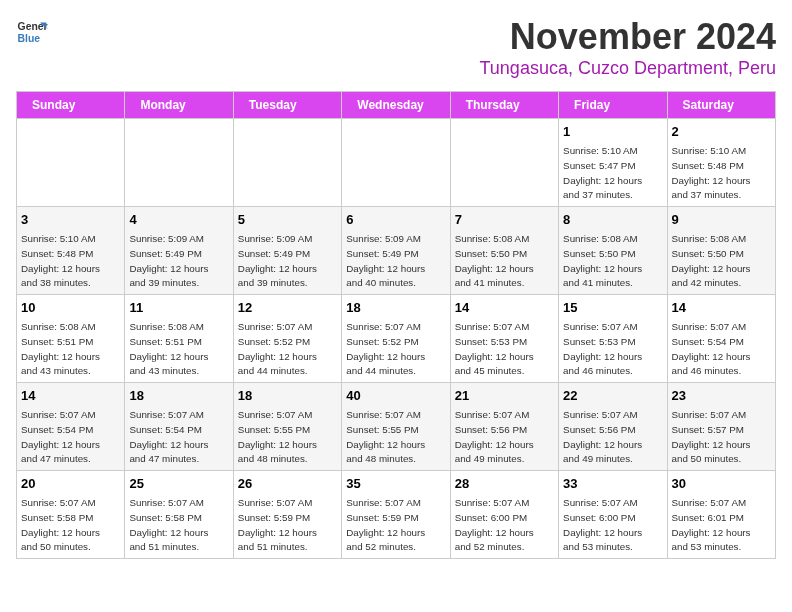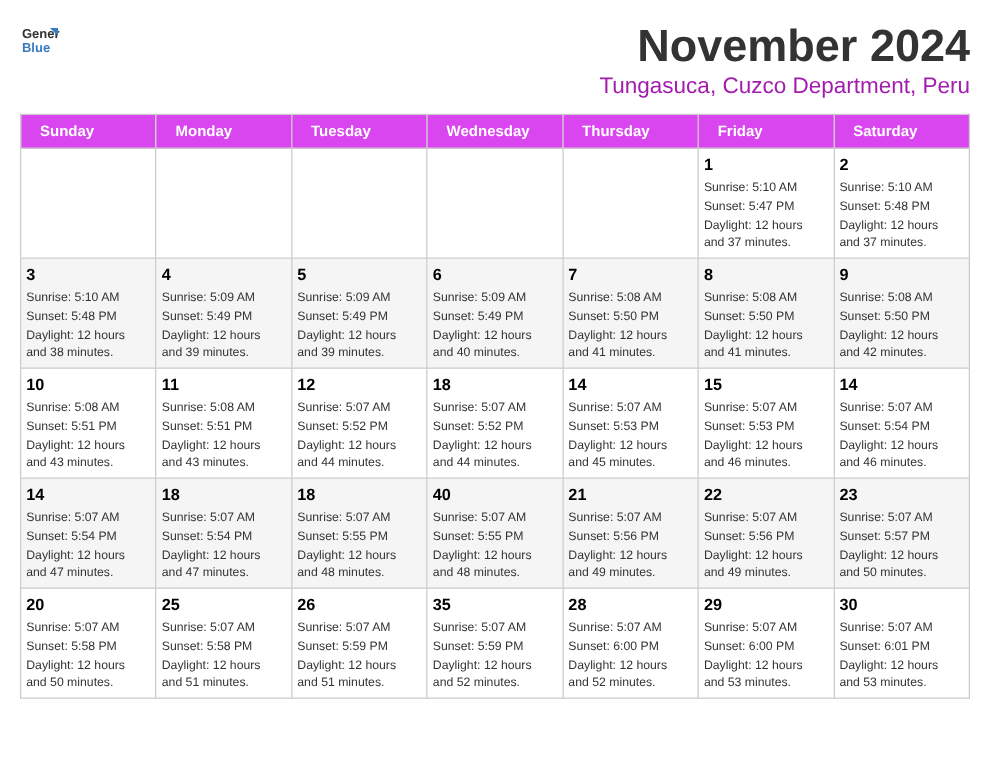--- a/index.html
+++ b/index.html
@@ -228,21 +228,21 @@
 Daylight: 12 hours
 and 51 minutes.</span></td>
         <td><span class="day-num">35</span><span class="day-info" style="white-space: pre-line;">Sunrise: 5:07 AM
 Sunset: 5:59 PM
 Daylight: 12 hours
 and 52 minutes.</span></td>
         <td><span class="day-num">28</span><span class="day-info" style="white-space: pre-line;">Sunrise: 5:07 AM
 Sunset: 6:00 PM
 Daylight: 12 hours
 and 52 minutes.</span></td>
-        <td><span class="day-num">29</span><span class="day-info" style="white-space: pre-line;">Sunrise: 5:07 AM
+        <td><span class="day-num">33</span><span class="day-info" style="white-space: pre-line;">Sunrise: 5:07 AM
 Sunset: 6:00 PM
 Daylight: 12 hours
 and 53 minutes.</span></td>
         <td><span class="day-num">30</span><span class="day-info" style="white-space: pre-line;">Sunrise: 5:07 AM
 Sunset: 6:01 PM
 Daylight: 12 hours
 and 53 minutes.</span></td>
       </tr>
     </tbody>
 </table>

